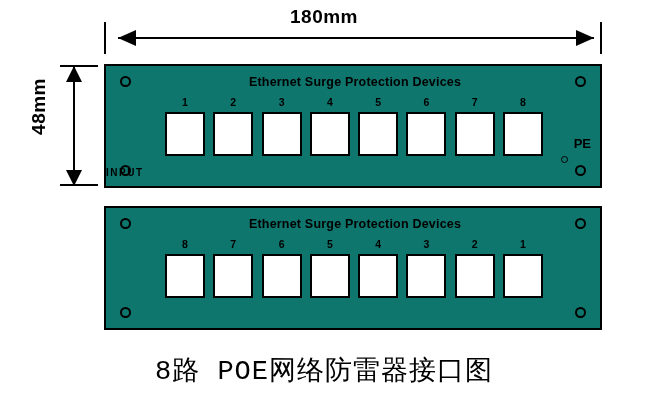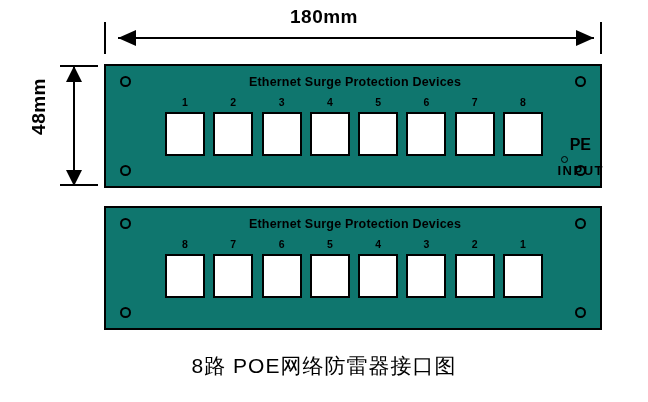--- a/index.html
+++ b/index.html
@@ -157,22 +157,22 @@
     text-align: center;
     font-size: 12.5px;
     font-weight: bold;
     letter-spacing: 0.2px;
   }
   .panel-footer {
     position: absolute;
     left: 0;
     bottom: 8px;
     width: 498px;
-    text-align: right;
-    font-size: 13px;
+    text-align: left;
+    font-size: 10px;
     font-weight: bold;
     letter-spacing: 1.5px;
   }
   .screw {
     position: absolute;
     width: 11px;
     height: 11px;
     border: 2px solid #000;
     border-radius: 50%;
     box-sizing: border-box;
@@ -213,43 +213,43 @@
     height: 44px;
     border: 2px solid #000;
     box-sizing: border-box;
     background: #fff;
   }
   
   .pe-label {
     position: absolute;
     right: 9px;
     top: 70px;
-    font-size: 16px;
+    font-size: 13px;
     font-weight: bold;
   }
   .pe-dot {
     position: absolute;
     right: 32px;
     top: 90px;
     width: 7px;
     height: 7px;
     border: 1.5px solid #000;
     border-radius: 50%;
     box-sizing: border-box;
   }
   
   .caption {
     position: absolute;
     left: 0;
     top: 352px;
     width: 648px;
     text-align: center;
-    font-size: 21px;
+    font-size: 27px;
     letter-spacing: 1px;
-    font-family: Liberation Sans, sans-serif;
+    font-family: Liberation Mono, monospace;
   }
 </style>
 </head>
 <body>
 
 <div class="stage">
 
   <div class="dim-top-label">180mm</div>
   <div class="ext-left"></div>
   <div class="ext-right"></div>

